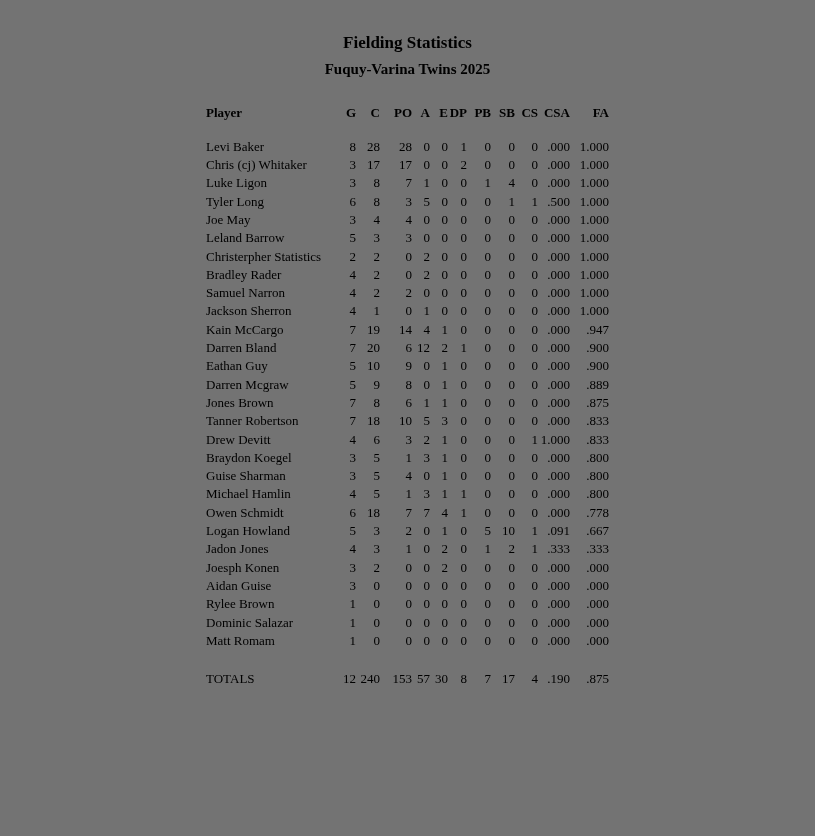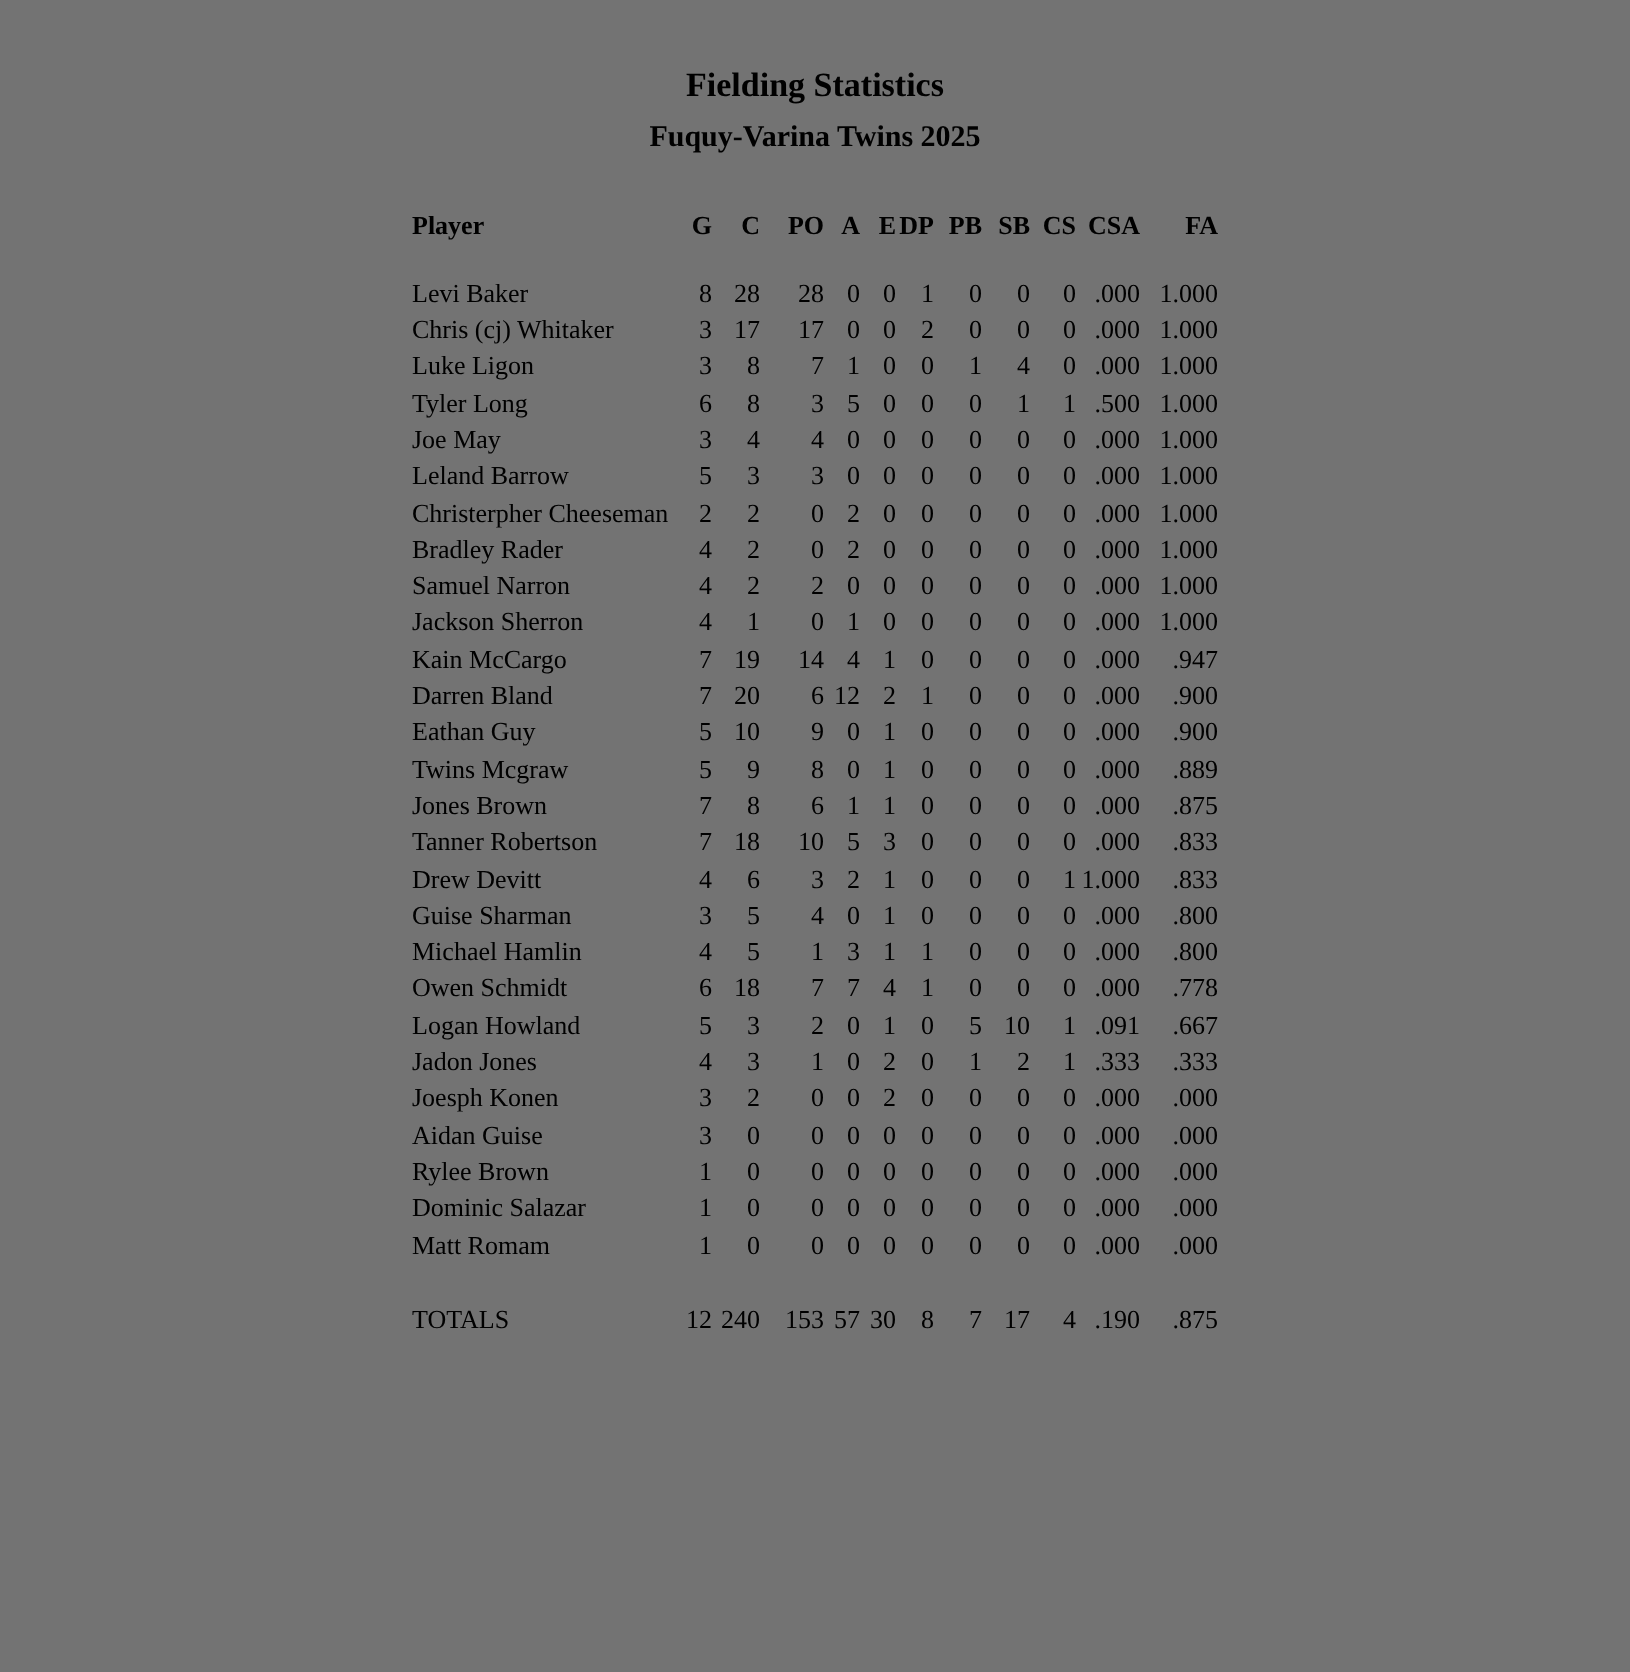--- a/index.html
+++ b/index.html
@@ -173,21 +173,21 @@
           <td>0</td>
           <td>0</td>
           <td>0</td>
           <td>0</td>
           <td>0</td>
           <td>0</td>
           <td>.000</td>
           <td>1.000</td>
         </tr>
         <tr>
-          <td class="col-player">Christerpher Cheeseman</td>
+          <td class="col-player">Christerpher Statistics</td>
           <td>2</td>
           <td>2</td>
           <td>0</td>
           <td>2</td>
           <td>0</td>
           <td>0</td>
           <td>0</td>
           <td>0</td>
           <td>0</td>
           <td>.000</td>
@@ -271,21 +271,21 @@
           <td>0</td>
           <td>1</td>
           <td>0</td>
           <td>0</td>
           <td>0</td>
           <td>0</td>
           <td>.000</td>
           <td>.900</td>
         </tr>
         <tr>
-          <td class="col-player">Twins Mcgraw</td>
+          <td class="col-player">Darren Mcgraw</td>
           <td>5</td>
           <td>9</td>
           <td>8</td>
           <td>0</td>
           <td>1</td>
           <td>0</td>
           <td>0</td>
           <td>0</td>
           <td>0</td>
           <td>.000</td>
@@ -325,20 +325,34 @@
           <td>6</td>
           <td>3</td>
           <td>2</td>
           <td>1</td>
           <td>0</td>
           <td>0</td>
           <td>0</td>
           <td>1</td>
           <td>1.000</td>
           <td>.833</td>
+        </tr>
+        <tr>
+          <td class="col-player">Braydon Koegel</td>
+          <td>3</td>
+          <td>5</td>
+          <td>1</td>
+          <td>3</td>
+          <td>1</td>
+          <td>0</td>
+          <td>0</td>
+          <td>0</td>
+          <td>0</td>
+          <td>.000</td>
+          <td>.800</td>
         </tr>
         <tr>
           <td class="col-player">Guise Sharman</td>
           <td>3</td>
           <td>5</td>
           <td>4</td>
           <td>0</td>
           <td>1</td>
           <td>0</td>
           <td>0</td>

